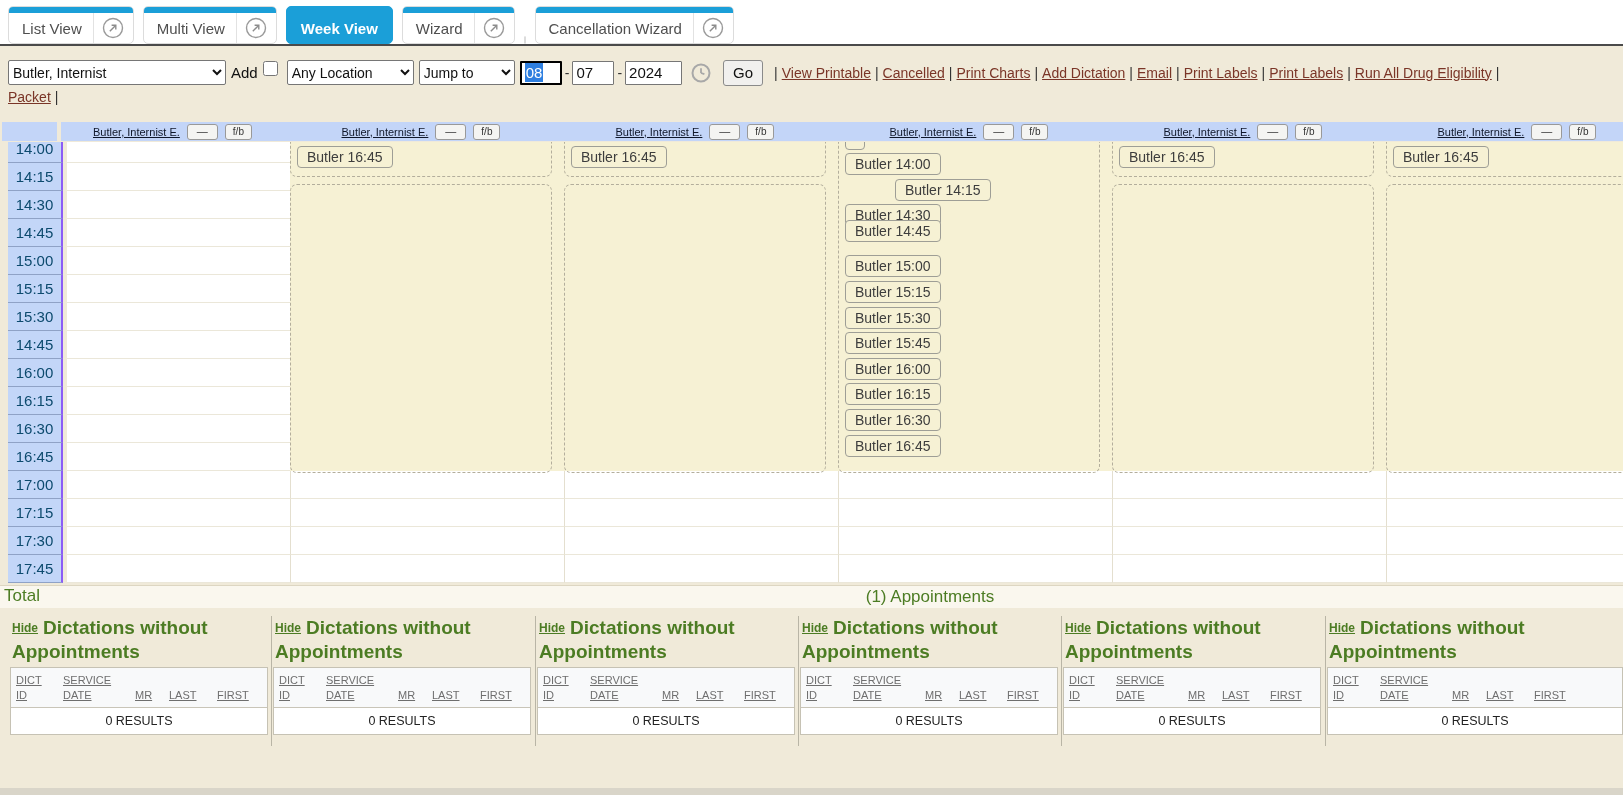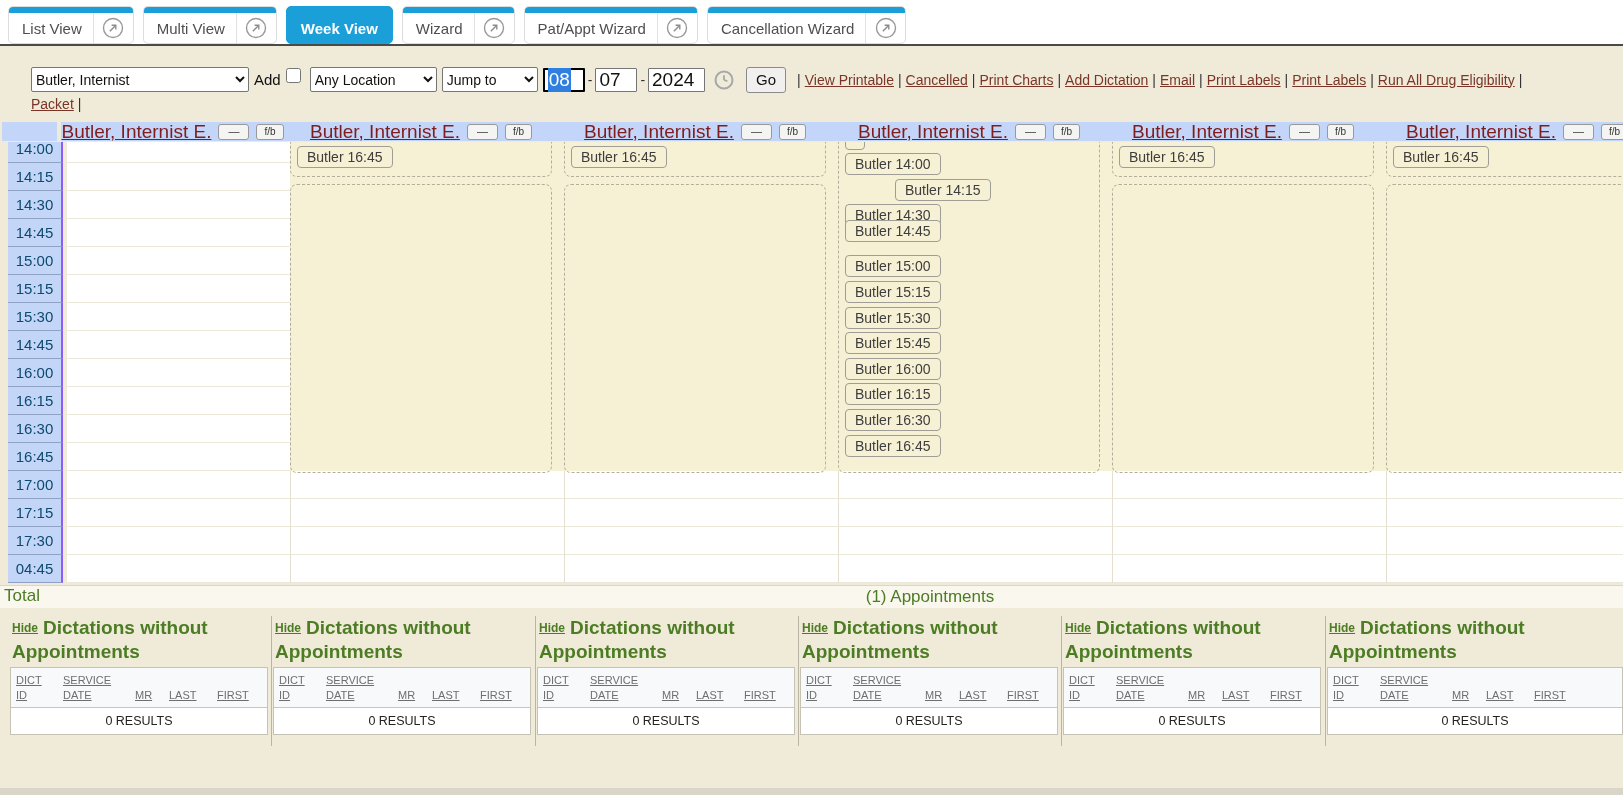--- a/index.html
+++ b/index.html
@@ -35,34 +35,34 @@
     font-size: 15px; color: #4f4f4f;
     display: flex; align-items: center;
     padding: 0 11px 0 13px; white-space: nowrap;
   }
   .tab .tdivider { width: 1px; background: #e2e2e2; }
   .tab .ticon { width: 39px; display: flex; align-items: center; justify-content: center; }
   .tab.active { background: #1b9fd8; border-color: #1b9fd8; }
   .tab.active .strip { background: #1b9fd8; }
   .tab.active .tlabel { color: #fff; font-weight: bold; padding: 0 14px; }
   
-  .toolbar { background: #f0ead9; height: 66px; padding: 20px 0 0 8px; margin-left: 23px; }
+  .toolbar { background: #f0ead9; height: 66px; padding: 13px 0 0 8px; }
   .tb-line1 { display: flex; align-items: center; gap: 5px; white-space: nowrap; height: 27px; }
   .toolbar select {
     height: 25px; font-size: 14px; font-family: "Liberation Sans", sans-serif;
     background: #fff; border: 1px solid #767676; border-radius: 2px; color: #111;
   }
   .sel-provider { width: 218px; }
   .sel-location { width: 127px; }
   .sel-jump { width: 96px; }
   .tb-text { font-size: 15px; color: #111; }
   .tb-check { width: 15px; height: 15px; margin: 0 4px 8px 0; }
   .dfield {
     height: 24px; background: #fff; border: 1px solid #767676;
-    font-size: 19px; color: #111; display: inline-flex; align-items: center;
+    font-size: 15px; color: #111; display: inline-flex; align-items: center;
     padding: 0 3px; border-radius: 1px;
   }
   .dfield.focused { border: 2px solid #000; }
   .dfield .selected { background: #2e7fe0; color: #fff; padding: 1px 1px; }
   .d-month { width: 42px; } .d-day { width: 42px; } .d-year { width: 57px; }
   .dsep { font-size: 14px; color: #333; margin: 0 -2px; }
   .clock-icon { margin: 0 3px; display: inline-flex; }
   .go-btn {
     height: 26px; padding: 0 9px; font-size: 15px; color: #111;
     background: #f1f0ee; border: 1px solid #8a8a8a; border-radius: 3px;
@@ -76,21 +76,21 @@
   .calendar { background: #f0ead9; padding-top: 10px; position: relative; }
   .cal-header { display: flex; height: 19px; }
   .cal-header .corner {
     width: 55px; margin-left: 2px; background: #c3d5f8; flex: none;
   }
   .hcell {
     background: #c3d5f8; flex: none; height: 19px;
     display: flex; align-items: center; justify-content: center; gap: 7px;
   }
   .hcell a.provlink {
-    font-size: 19px; color: #7f1d1d; text-decoration: underline; cursor: pointer;
+    font-size: 11px; color: #0f172a; text-decoration: underline; cursor: pointer;
     white-space: nowrap;
   }
   .hbtn {
     height: 16px; background: #f4f4f2; border: 1px solid #999;
     border-radius: 3px; font-size: 10px; line-height: 13px; color: #333;
     padding: 0 7px; cursor: pointer; font-family: "Liberation Sans", sans-serif;
   }
   .hbtn.minus { font-size: 11px; padding: 0 9px; }
   .grid { position: relative; height: 443px; overflow: hidden; margin-top: 1px; }
   .grid-rows { position: absolute; top: -7px; left: 0; width: 1654px; }
@@ -194,31 +194,20 @@
           <svg width="22" height="22" viewBox="0 0 22 22">
             <circle cx="11" cy="11" r="9.5" fill="none" stroke="#9a9a9a" stroke-width="1.4"></circle>
             <line x1="7.8" y1="14.2" x2="13.6" y2="8.4" stroke="#8c8c8c" stroke-width="1.4"></line>
             <polyline points="9.6,8.2 13.8,8.2 13.8,12.4" fill="none" stroke="#8c8c8c" stroke-width="1.4"></polyline>
           </svg>
         </span>
     </div>
   </div>
   <div class="tab">
     <div class="strip"></div>
-    <div class="tbody">
-      <span class="tlabel">Pat/Appt Wizard</span>
-      <span class="tdivider"></span>
-      <span class="ticon">
-          <svg width="22" height="22" viewBox="0 0 22 22">
-            <circle cx="11" cy="11" r="9.5" fill="none" stroke="#9a9a9a" stroke-width="1.4"></circle>
-            <line x1="7.8" y1="14.2" x2="13.6" y2="8.4" stroke="#8c8c8c" stroke-width="1.4"></line>
-            <polyline points="9.6,8.2 13.8,8.2 13.8,12.4" fill="none" stroke="#8c8c8c" stroke-width="1.4"></polyline>
-          </svg>
-        </span>
-    </div>
   </div>
   <div class="tab">
     <div class="strip"></div>
     <div class="tbody">
       <span class="tlabel">Cancellation Wizard</span>
       <span class="tdivider"></span>
       <span class="ticon">
           <svg width="22" height="22" viewBox="0 0 22 22">
             <circle cx="11" cy="11" r="9.5" fill="none" stroke="#9a9a9a" stroke-width="1.4"></circle>
             <line x1="7.8" y1="14.2" x2="13.6" y2="8.4" stroke="#8c8c8c" stroke-width="1.4"></line>
@@ -430,21 +419,21 @@
         <div class="grow">
           <div class="tcell">17:30</div>
           <div class="dcell white" style="width: 223px; margin-left: 4px;"></div>
           <div class="dcell white vline" style="width: 274px;"></div>
           <div class="dcell white vline" style="width: 274px;"></div>
           <div class="dcell white vline" style="width: 274px;"></div>
           <div class="dcell white vline" style="width: 274px;"></div>
           <div class="dcell white vline" style="width: 274px;"></div>
         </div>
         <div class="grow">
-          <div class="tcell">04:45</div>
+          <div class="tcell">17:45</div>
           <div class="dcell white" style="width: 223px; margin-left: 4px;"></div>
           <div class="dcell white vline" style="width: 274px;"></div>
           <div class="dcell white vline" style="width: 274px;"></div>
           <div class="dcell white vline" style="width: 274px;"></div>
           <div class="dcell white vline" style="width: 274px;"></div>
           <div class="dcell white vline" style="width: 274px;"></div>
         </div>
       </div>
     <div class="overlay">
         <div class="dashbox" style="left: 290px; top: -15px; width: 262px; height: 50px;"></div>

